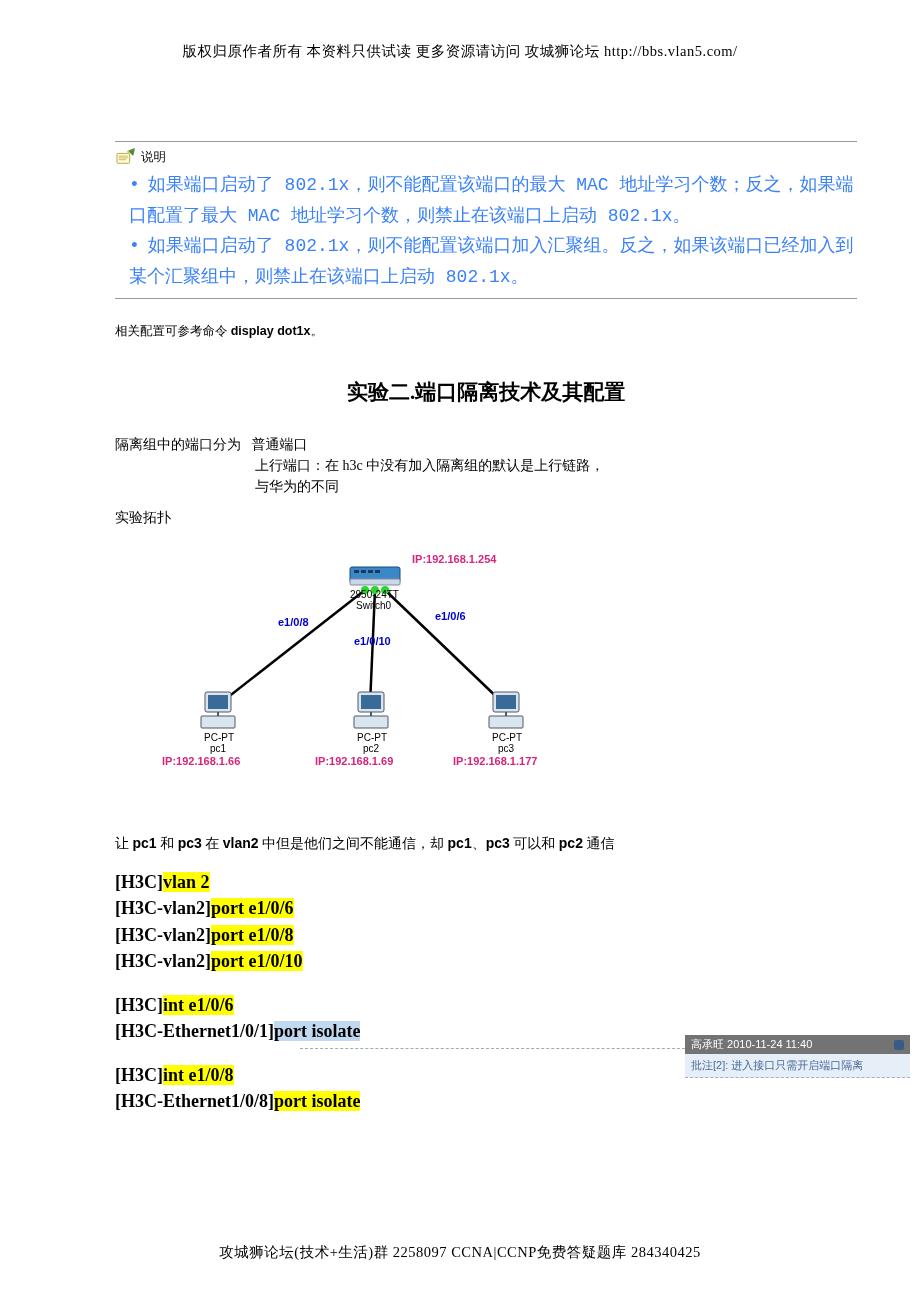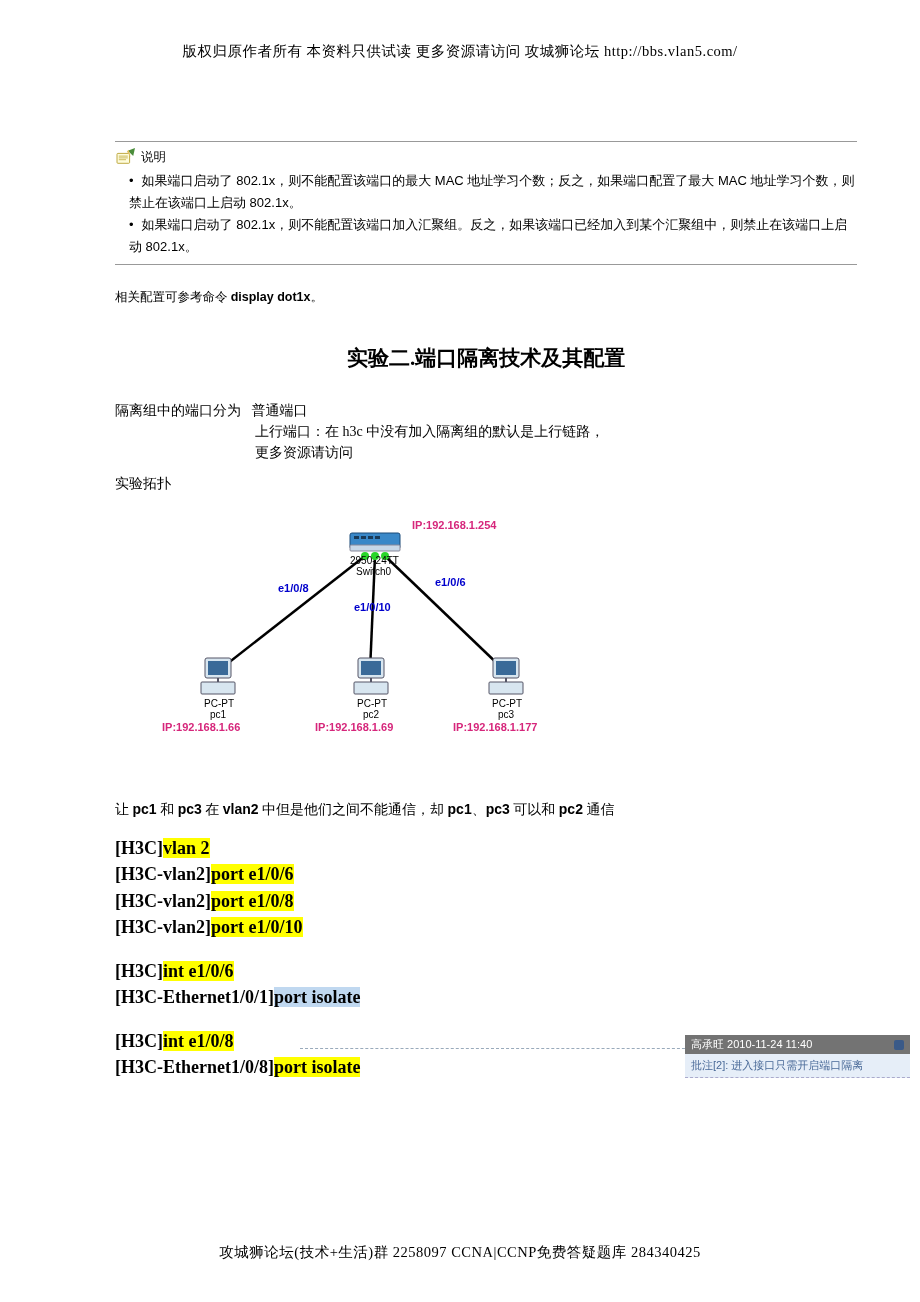--- a/index.html
+++ b/index.html
@@ -38,24 +38,24 @@
     width: 22px;
     height: 18px;
   }
   .note-label {
     font-size: 12.5px;
     font-family: "SimSun", serif;
   }
   .note-list {
     list-style: none;
     padding-left: 14px;
-    font-size: 13px;
+    font-size: 18px;
     line-height: 1.7;
-    font-family: Liberation Sans, sans-serif;
-    color: #000000;
+    font-family: Liberation Mono, monospace;
+    color: #3b82f6;
   }
   .note-list li::before {
     content: "•";
     margin-right: 8px;
   }
   .ref-line {
     margin-top: 24px;
     font-size: 12.5px;
     font-family: "SimSun", serif;
   }
@@ -175,21 +175,21 @@
 
   <div class="ref-line">
     <span>相关配置可参考命令 </span><b>display dot1x</b><span>。</span>
   </div>
 
   <div class="title">实验二.端口隔离技术及其配置</div>
 
   <div class="body-text">
     <span>隔离组中的端口分为</span>&nbsp;&nbsp;&nbsp;<span>普通端口</span><br>
     <span class="indent1" style="display:inline-block">上行端口：在 h3c 中没有加入隔离组的默认是上行链路，</span><br>
-    <span class="indent1" style="display:inline-block">更多资源请访问</span>
+    <span class="indent1" style="display:inline-block">与华为的不同</span>
   </div>
 
   <div class="sub-title">实验拓扑</div>
 
   <div class="topology">
     <svg width="440" height="240" style="position:absolute;left:0;top:0">
       <line x1="195" y1="55" x2="48" y2="170" stroke="#000" stroke-width="2.5"></line>
       <line x1="205" y1="55" x2="200" y2="170" stroke="#000" stroke-width="2.5"></line>
       <line x1="215" y1="55" x2="335" y2="170" stroke="#000" stroke-width="2.5"></line>
       <circle cx="195" cy="55" r="4" fill="#29d629"></circle>

